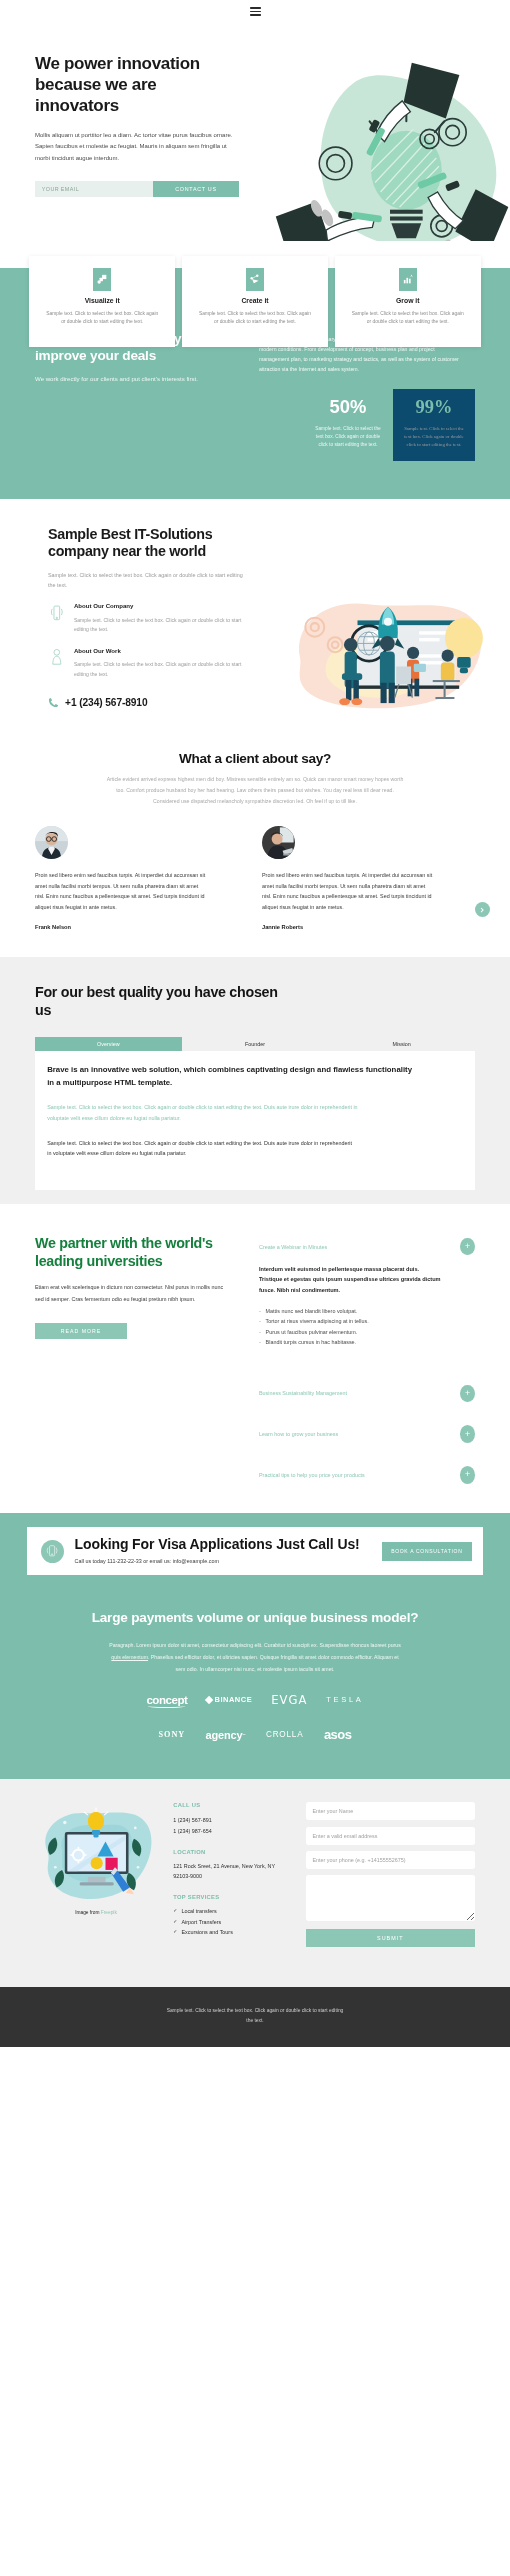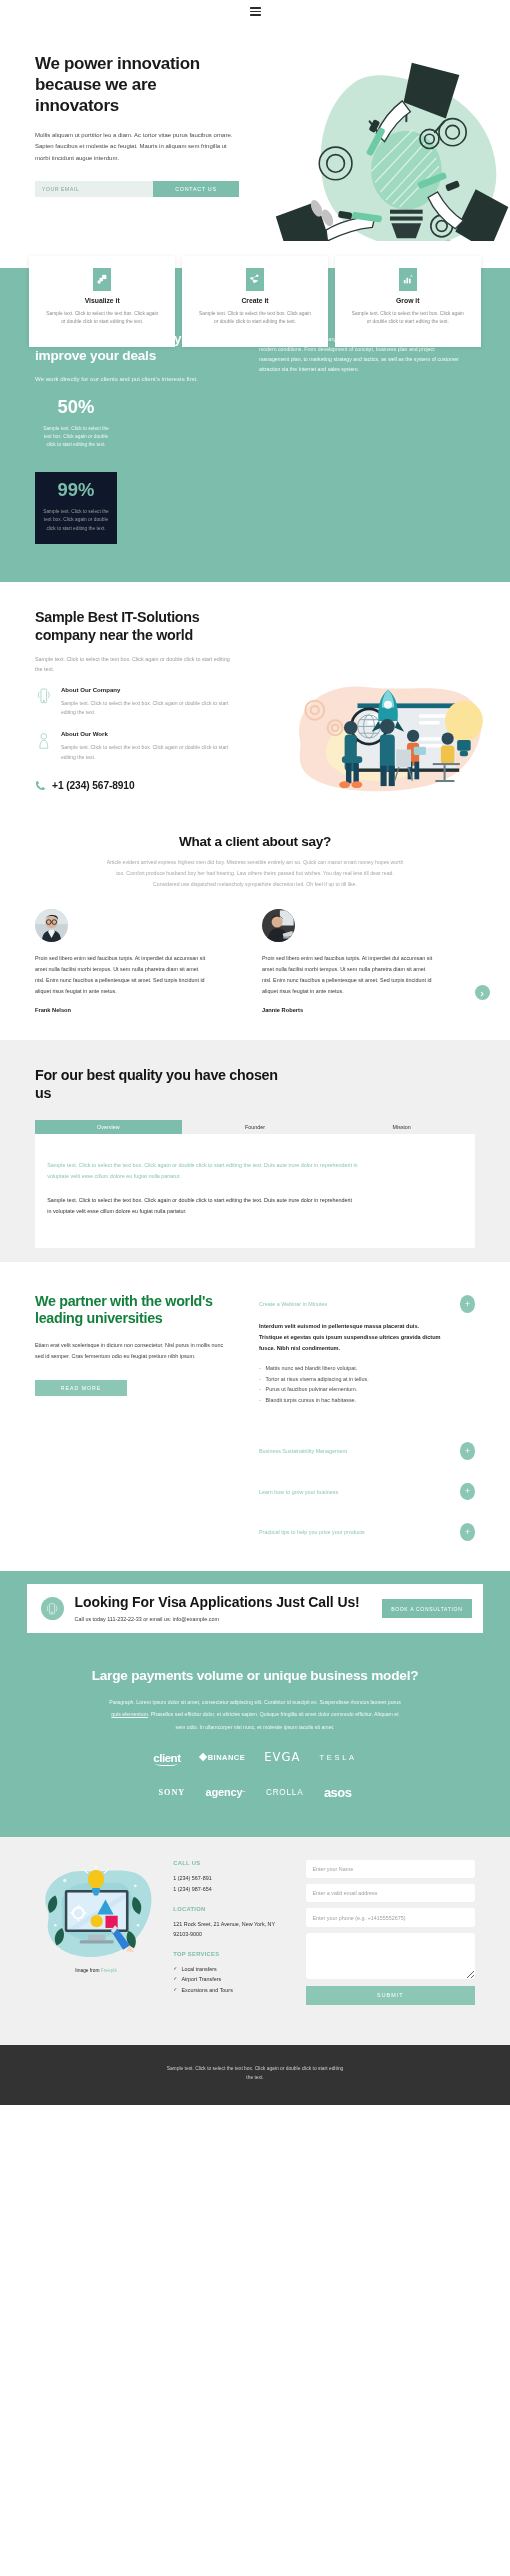--- a/index.html
+++ b/index.html
@@ -100,32 +100,32 @@
 
   
   .agency { background: #7cbdab; padding: 22px 35px 38px 35px; position: relative; }
   .agency-top { display: flex; gap: 27px; }
   .agency h2 {
     color: #fff; font-size: 13.6px; line-height: 1.25; font-weight: 700;
     letter-spacing: -0.2px; max-width: 197px;
   }
   .agency .sub { color: #eef7f3; font-size: 6.1px; line-height: 1.65; margin-top: 9.5px; max-width: 191px; }
   .agency .desc { color: #f2faf7; font-size: 5.2px; line-height: 1.95; max-width: 204px; padding-top: 2.7px; }
-  .stats { display: flex; justify-content: flex-end; gap: 11px; margin-top: 4.1px; flex-direction: column; }
+  .stats { display: flex; justify-content: flex-end; gap: 4px; margin-top: 4.1px; }
   .stat { width: 82px; padding: 9.5px 8.2px 11px 8.2px; text-align: center; }
   .stat .num { font-size: 18.4px; font-weight: 700; line-height: 1; }
   .stat .txt { font-size: 4.8px; line-height: 1.75; margin-top: 8.2px; }
   .stat.plain .num { color: #ffffff; }
   .stat.plain .txt { color: #eef7f3; }
-  .stat.boxed { background: #0f172a; }
+  .stat.boxed { background: #0c4a6e; font-family: Liberation Serif, serif; }
   .stat.boxed .num { color: #7cbdab; }
   .stat.boxed .txt { color: #9a9a9a; }
 
   
-  .itsol { background: #fff; padding: 27px 35px 23px 35px; display: flex; position: relative; }
+  .itsol { background: #fff; padding: 27px 35px 23px 35px; display: flex; position: relative; margin-left: 13px; }
   .itsol-left { width: 211px; }
   .itsol h2 { font-size: 14.3px; line-height: 1.22; font-weight: 700; letter-spacing: -0.3px; color: #1a1a1a; max-width: 197px; }
   .itsol .intro { font-size: 5.4px; line-height: 1.85; color: #9b9b9b; margin-top: 9.5px; max-width: 201px; }
   .feat-row { display: flex; gap: 8.2px; margin-top: 12.2px; }
   .feat-ico { width: 17.7px; flex-shrink: 0; display: flex; justify-content: center; padding-top: 1.4px; }
   .feat-ico svg { width: 13.6px; height: 17.7px; stroke: #8fc8b6; fill: none; stroke-width: 1.2; }
   .feat-body h4 { font-size: 6.1px; font-weight: 700; color: #1d1d1d; }
   .feat-body p { font-size: 5.1px; line-height: 1.9; color: #9b9b9b; margin-top: 6.1px; max-width: 170px; }
   .phone-row { display: flex; gap: 6.1px; margin-top: 17.7px; }
   .phone-row svg { width: 11px; height: 11px; fill: #7cbdab; }
@@ -594,20 +594,21 @@
 </section>
 
 <section class="tabsec">
   <h2>For our best quality you have chosen us</h2>
   <div class="tabbar">
     <div class="tab active">Overview</div>
     <div class="tab">Founder</div>
     <div class="tab">Mission</div>
   </div>
   <div class="tabpanel">
+    <h3>Brave is an innovative web solution, which combines captivating design and flawless functionality in a multipurpose HTML template.</h3>
     <p class="green-p">Sample text. Click to select the text box. Click again or double click to start editing the text. Duis aute irure dolor in reprehenderit in voluptate velit esse cillum dolore eu fugiat nulla pariatur.</p>
     <p class="dark-p">Sample text. Click to select the text box. Click again or double click to start editing the text. Duis aute irure dolor in reprehenderit in voluptate velit esse cillum dolore eu fugiat nulla pariatur.</p>
   </div>
 </section>
 
 <section class="partner">
   <div class="partner-left">
     <h2>We partner with the world's leading universities</h2>
     <p class="p">Etiam erat velit scelerisque in dictum non consectetur. Nisl purus in mollis nunc sed id semper. Cras fermentum odio eu feugiat pretium nibh ipsum.</p>
     <button class="readmore">READ MORE</button>
@@ -684,21 +685,21 @@
     <button class="cta-btn">BOOK A CONSULTATION</button>
   </div>
 </section>
 
 <section class="payments">
   <h2>Large payments volume or unique business model?</h2>
   <p><span>Paragraph. Lorem ipsum dolor sit amet, consectetur adipiscing elit. Curabitur id suscipit ex. Suspendisse rhoncus laoreet purus </span><u>quis elementum</u><span>. Phasellus sed efficitur dolor, et ultricies sapien. Quisque fringilla sit amet dolor commodo efficitur. Aliquam et sem odio. In ullamcorper nisi nunc, et molestie ipsum iaculis sit amet.</span></p>
 
   <div class="logos">
     <div class="logo logo-amazon">
-        <span>client</span>
+        <span>concept</span>
         <span class="smile"></span>
       </div>
     <div class="logo logo-binance">
         <span class="dia"></span>
         <span>BINANCE</span>
       </div>
     <div class="logo logo-evga">
         <span>EVGA</span>
       </div>
     <div class="logo logo-tesla">

